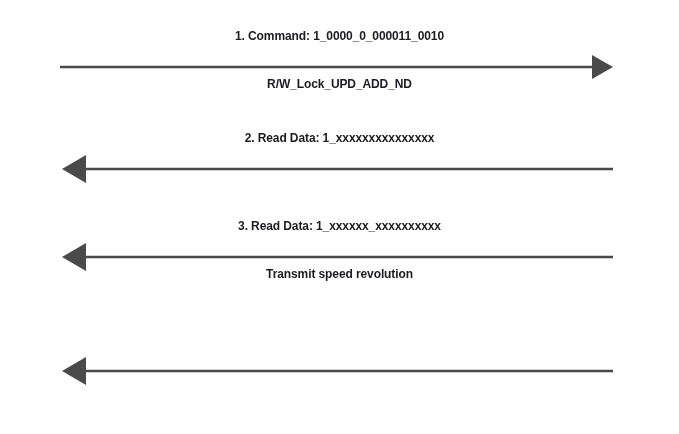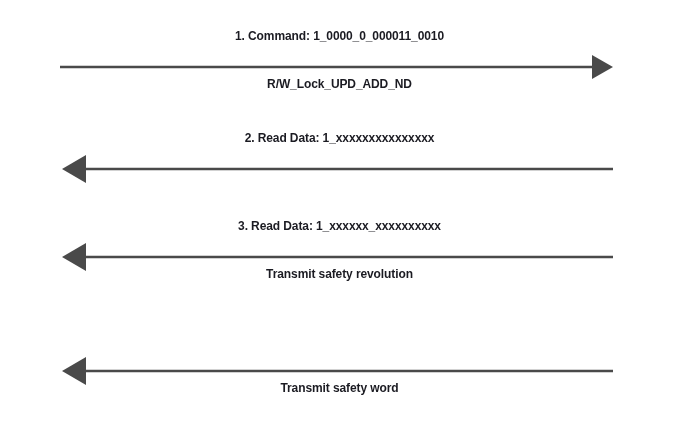--- a/index.html
+++ b/index.html
@@ -76,24 +76,23 @@
       <polygon points="86,1 86,29 62,15" fill="#4a4a4a"></polygon>
     </svg>
   </div>
 
   <div class="msg" id="msg-3">
     <div class="msg-label label-top">3. Read Data: 1_xxxxxx_xxxxxxxxxx</div>
     <svg class="arrow-svg" viewBox="0 0 679 30" xmlns="http://www.w3.org/2000/svg">
       <line x1="84" y1="15" x2="613" y2="15" stroke="#4a4a4a" stroke-width="2.4"></line>
       <polygon points="86,1 86,29 62,15" fill="#4a4a4a"></polygon>
     </svg>
-    <div class="msg-label label-bottom">Transmit safety revolution</div>
+    <div class="msg-label label-bottom">Transmit speed revolution</div>
   </div>
 
   <div class="msg" id="msg-4">
     <svg class="arrow-svg" viewBox="0 0 679 30" xmlns="http://www.w3.org/2000/svg">
       <line x1="84" y1="15" x2="613" y2="15" stroke="#4a4a4a" stroke-width="2.4"></line>
       <polygon points="86,1 86,29 62,15" fill="#4a4a4a"></polygon>
     </svg>
-    <div class="msg-label label-bottom">Transmit safety word</div>
   </div>
 
 </div>
 
 </body></html>

